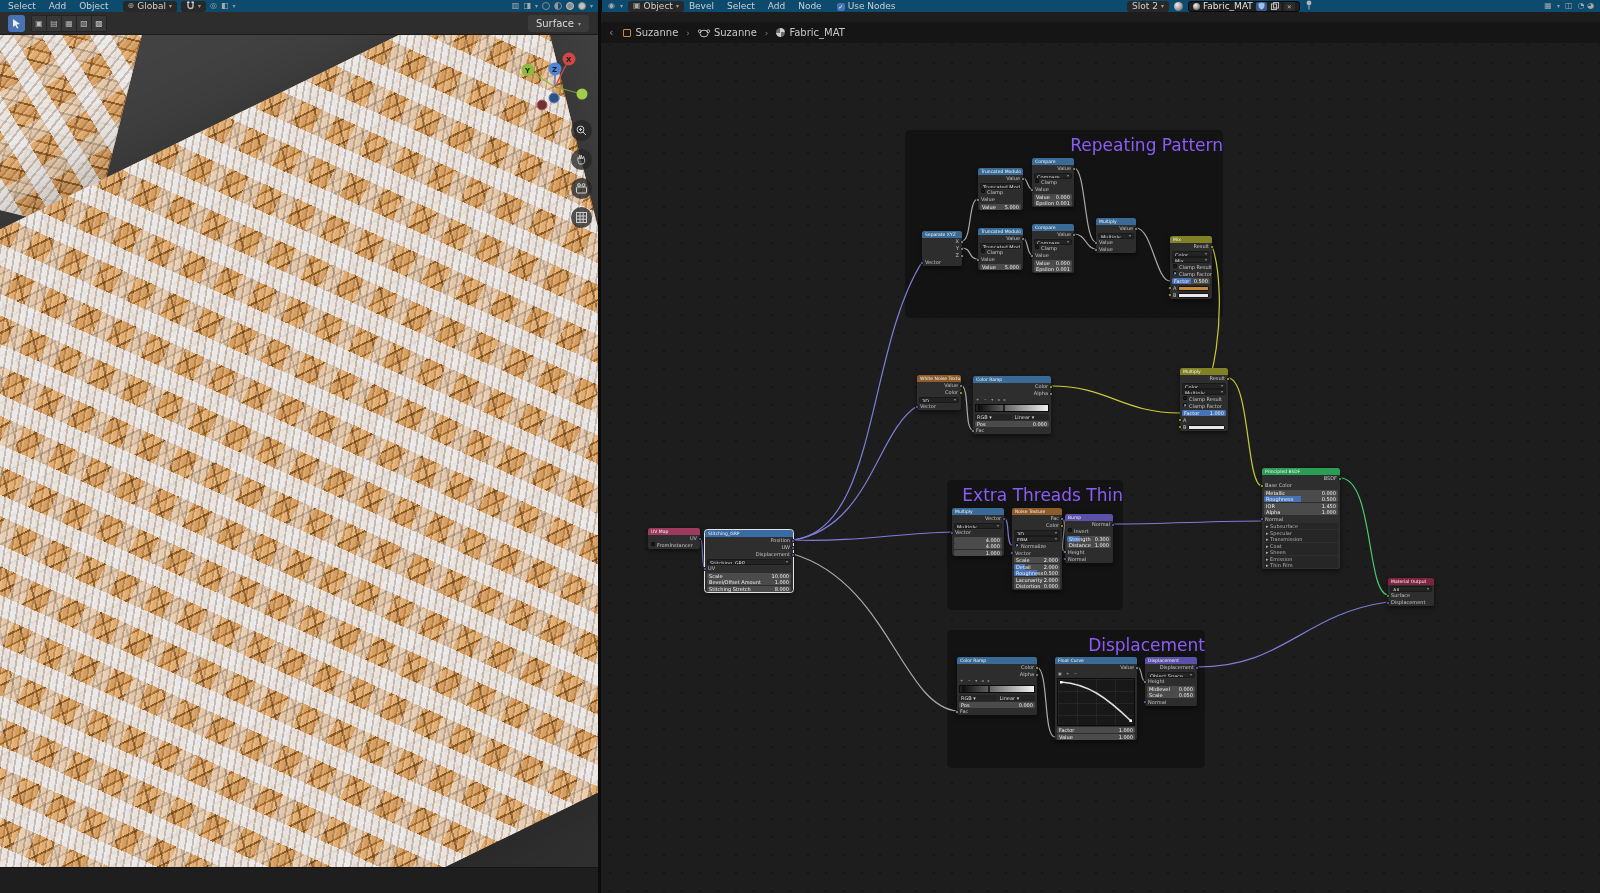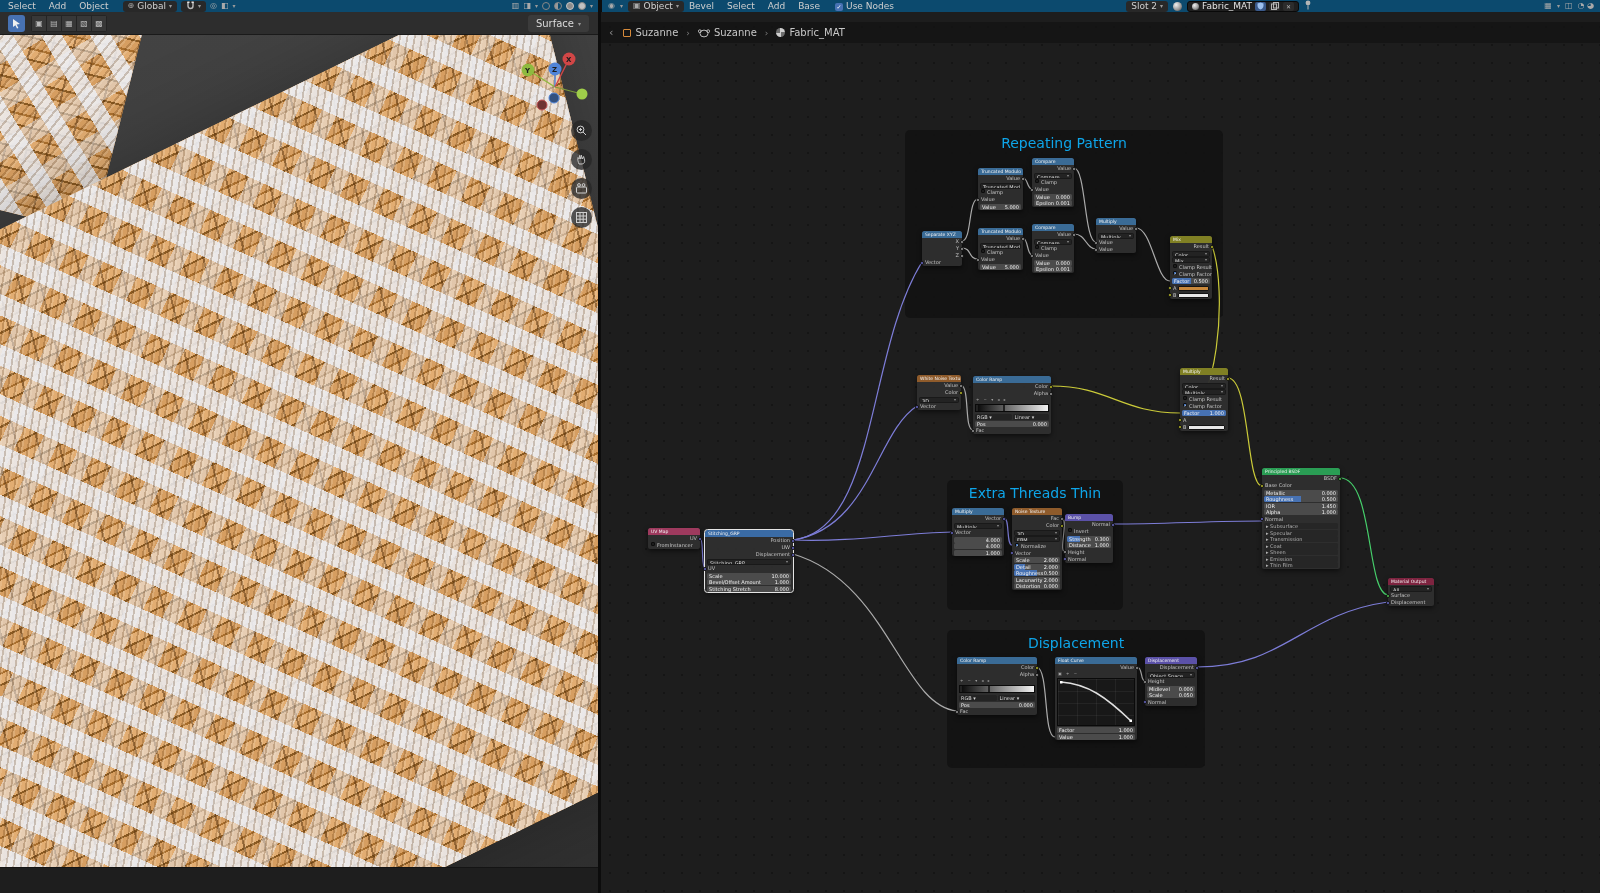--- a/index.html
+++ b/index.html
@@ -75,21 +75,21 @@
     z-index:4;display:flex;align-items:center;color:#c8c8c8;font-size:10px;padding-left:8px;gap:4px}
   .collapse{color:#8f8f8f;margin-right:6px;font-size:11px}
   .bc-ic.obj{width:8px;height:8px;border:1px solid #d68a3a;display:inline-block;border-radius:1px}
   .bc-ic.mat{width:9px;height:9px;border-radius:50%;display:inline-block;
     background:conic-gradient(#cfcfcf 0 25%,#6e6e6e 0 50%,#cfcfcf 0 75%,#6e6e6e 0)}
   #frames,#nodes{position:absolute;left:0;top:0;width:1600px;height:893px;pointer-events:none}
   #frames{z-index:1}
   #wires{position:absolute;left:0;top:0;z-index:2;pointer-events:none}
   #nodes{z-index:3}
   .frame{position:absolute;background:rgba(18,18,18,.88);border-radius:5px}
-  .frame-label{text-align:center;padding-top:5px;font-size:14px;color:#0ea5e9;white-space:nowrap}
+  .frame-label{text-align:right;padding-top:5px;font-size:17px;color:#8b5cf6;white-space:nowrap}
 
   .node{position:absolute;background:rgba(47,47,47,.96);border-radius:2.5px;font-size:5px;color:#c3c3c3;
     box-shadow:0 2px 5px rgba(0,0,0,.55);pointer-events:auto}
   .node.sel{outline:1px solid #e4e4e4}
   .nh{height:7px;line-height:7px;padding:0 3px;border-radius:2.5px 2.5px 0 0;color:#f1f1f1;
     font-size:4.5px;white-space:nowrap;overflow:hidden}
   .nrow{position:relative;height:7px;line-height:7px;padding:0 3px;white-space:nowrap;overflow:visible}
   .nrow.out{text-align:right}
   .dot{position:absolute;width:4px;height:4px;border-radius:50%;top:1.5px;border:1px solid #101010}
   .dot.out{right:-2px}.dot.in{left:-2px}
@@ -637,21 +637,21 @@
       <span class="car">▾</span>
       <div class="chip">
         <span class="hic">▣</span>
         <span>Object</span>
         <span class="car">▾</span>
       </div>
       <div class="menus" id="ed-menus">
           <span class="menu-item">Bevel</span>
           <span class="menu-item">Select</span>
           <span class="menu-item">Add</span>
-          <span class="menu-item">Base</span>
+          <span class="menu-item">Node</span>
         </div>
       <div class="usenodes">
         <span class="cb">✓</span>
         <span>Use Nodes</span>
       </div>
       <span class="spacer"></span>
       <div class="chip">
         <span>Slot 2</span>
         <span class="car">▾</span>
       </div>

